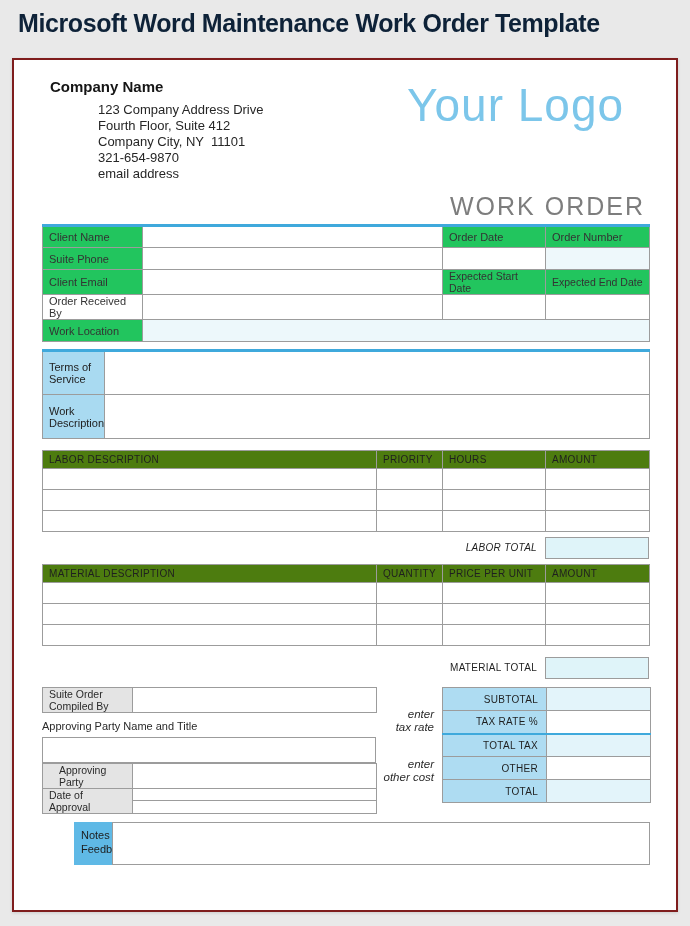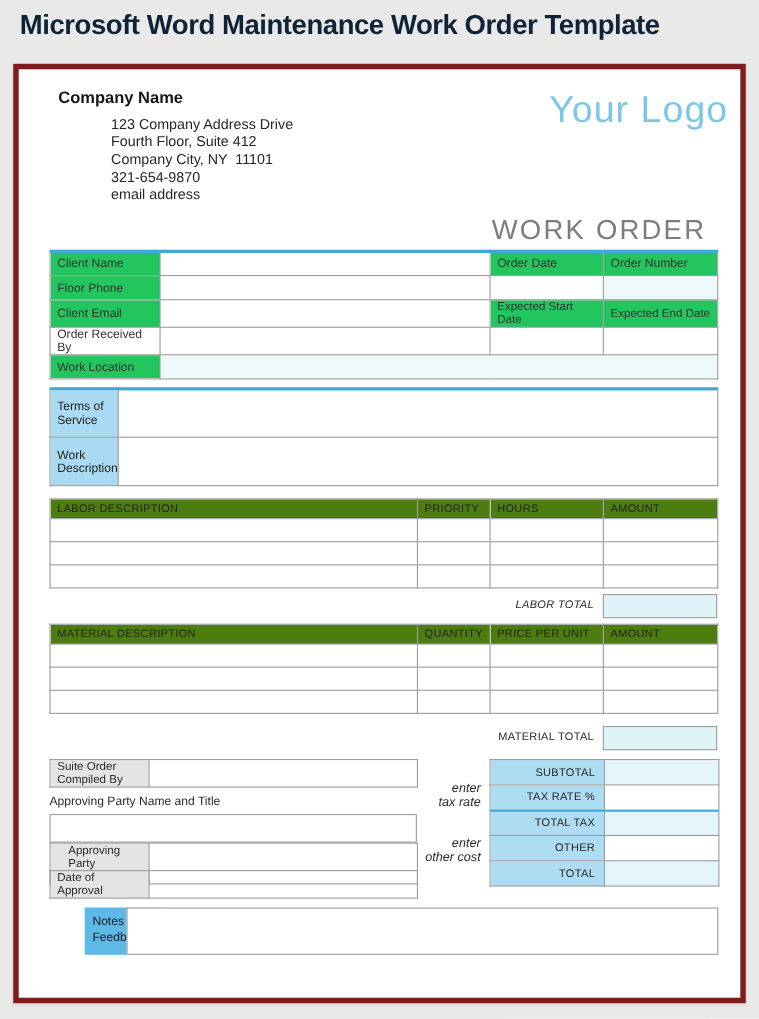--- a/index.html
+++ b/index.html
@@ -3,28 +3,28 @@
 <meta charset="utf-8">
 <style>
   * { margin:0; padding:0; box-sizing:border-box; }
   html,body { width:690px; height:926px; }
   body { font-family:"Liberation Sans", sans-serif; background:#e9e9e9; position:relative; overflow:hidden; }
 
   .canvas { position:absolute; left:0; top:0; width:645px; height:926px; background:#e9e9e9; }
 
   .main-title { position:absolute; left:18px; top:9px; font-size:25px; font-weight:800; color:#0e2238; letter-spacing:-0.4px; white-space:nowrap; }
 
-  .page { position:absolute; left:12px; top:58px; width:666px; height:854px; background:#ffffff; border:5px solid #7f1d1d; box-shadow:0 1px 3px rgba(0,0,0,.12); }
+  .page { position:absolute; left:12px; top:58px; width:666px; height:854px; background:#ffffff; border:2px solid #7f1d1d; box-shadow:0 1px 3px rgba(0,0,0,.12); }
 
   
   .company-name { position:absolute; left:36px; top:18px; font-size:15px; font-weight:700; color:#151515; }
   .addr { position:absolute; left:36px; font-size:13px; color:#262626; white-space:pre;margin-left:48px; }
 
   
-  .logo { position:absolute; left:393px; top:18px; width:252px; text-align:right; font-size:34px; color:#7cc6ea; letter-spacing:1px; white-space:nowrap; }
+  .logo { position:absolute; left:393px; top:18px; width:252px; text-align:left; font-size:46px; color:#7cc6ea; letter-spacing:1px; white-space:nowrap; }
   .work-order { position:absolute; right:31px; top:132px; font-size:25px; color:#7d7d7d; letter-spacing:2px; white-space:nowrap; }
 
   table { border-collapse:collapse; table-layout:fixed; }
   td { border:1px solid #9c9c9c; font-size:11px; color:#333; padding:0 6px; overflow:hidden; }
 
   
   .info-table { position:absolute; left:28px; top:164px; width:607px; border-top:3px solid #3fa9dc; }
   .info-table td { height:22px; }
   .tint  { background:#22c55e; }
   .tintf { background:#eef8fb; }
@@ -103,21 +103,21 @@
           <col style="width:104px">
         </colgroup>
       <tbody>
           <tr>
         <td class="tint">Client Name</td>
         <td></td>
         <td class="tint ctr">Order Date</td>
         <td class="tint ctr">Order Number</td>
       </tr>
       <tr>
-        <td class="tint">Floor Phone</td>
+        <td class="tint">Suite Phone</td>
         <td></td>
         <td></td>
         <td class="tintf"></td>
       </tr>
       <tr>
         <td class="tint">Client Email</td>
         <td></td>
         <td class="tint ctr" style="font-size:10.5px">Expected Start Date</td>
         <td class="tint ctr" style="font-size:10.5px">Expected End Date</td>
       </tr>

